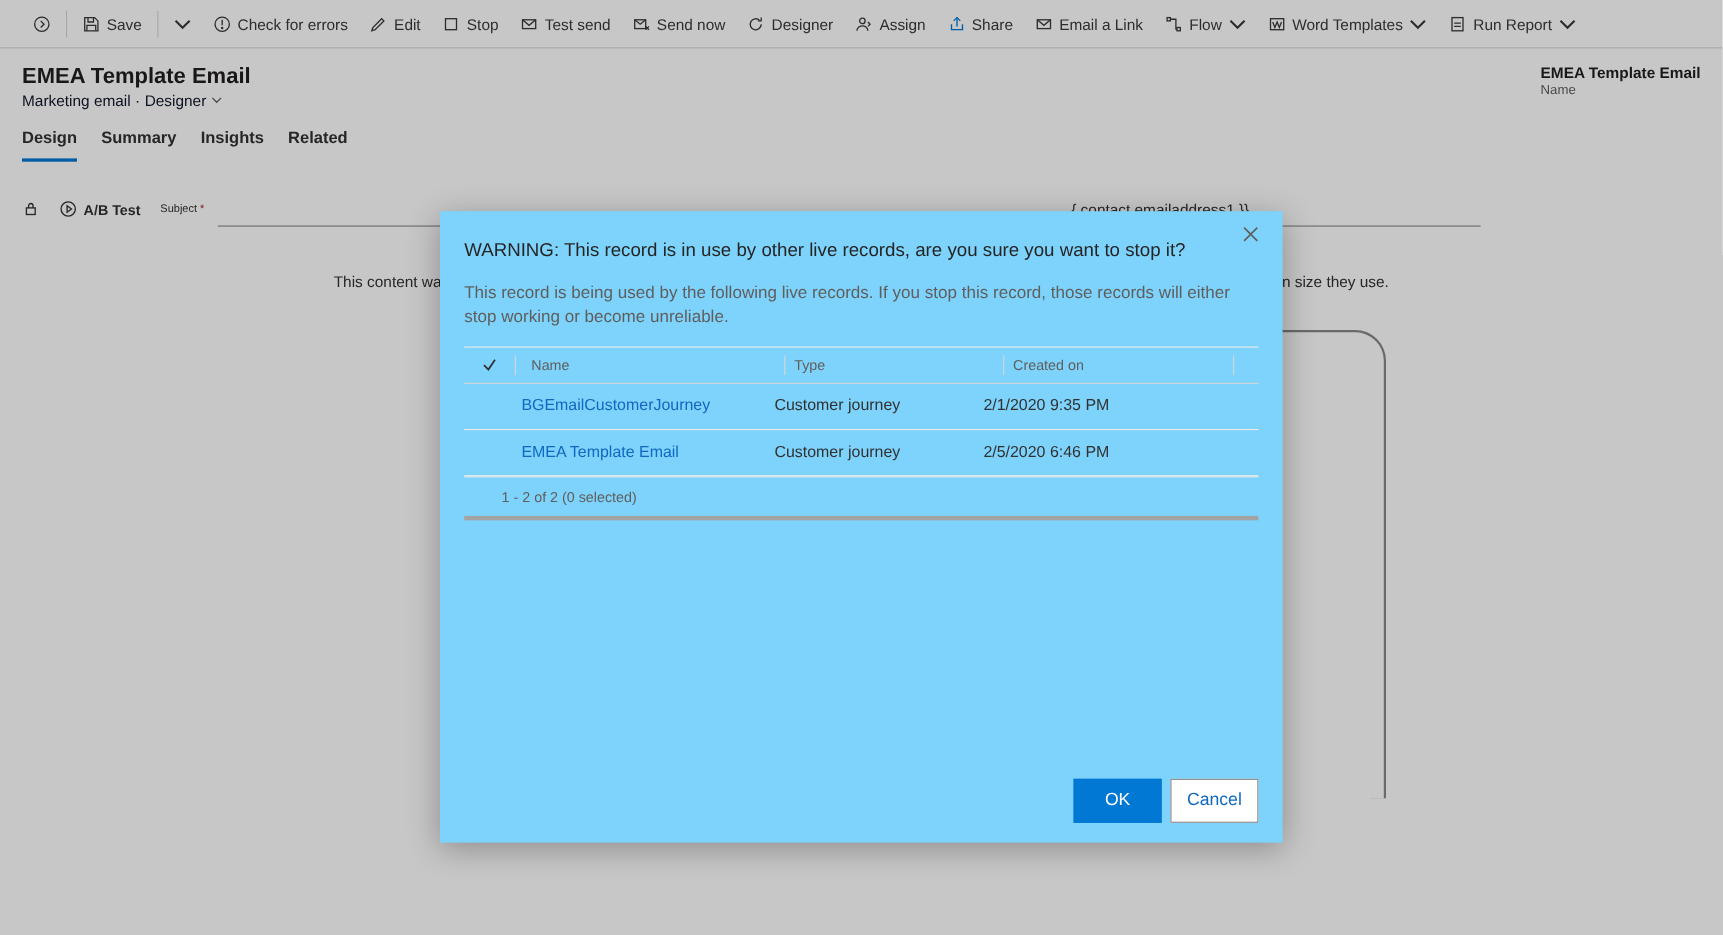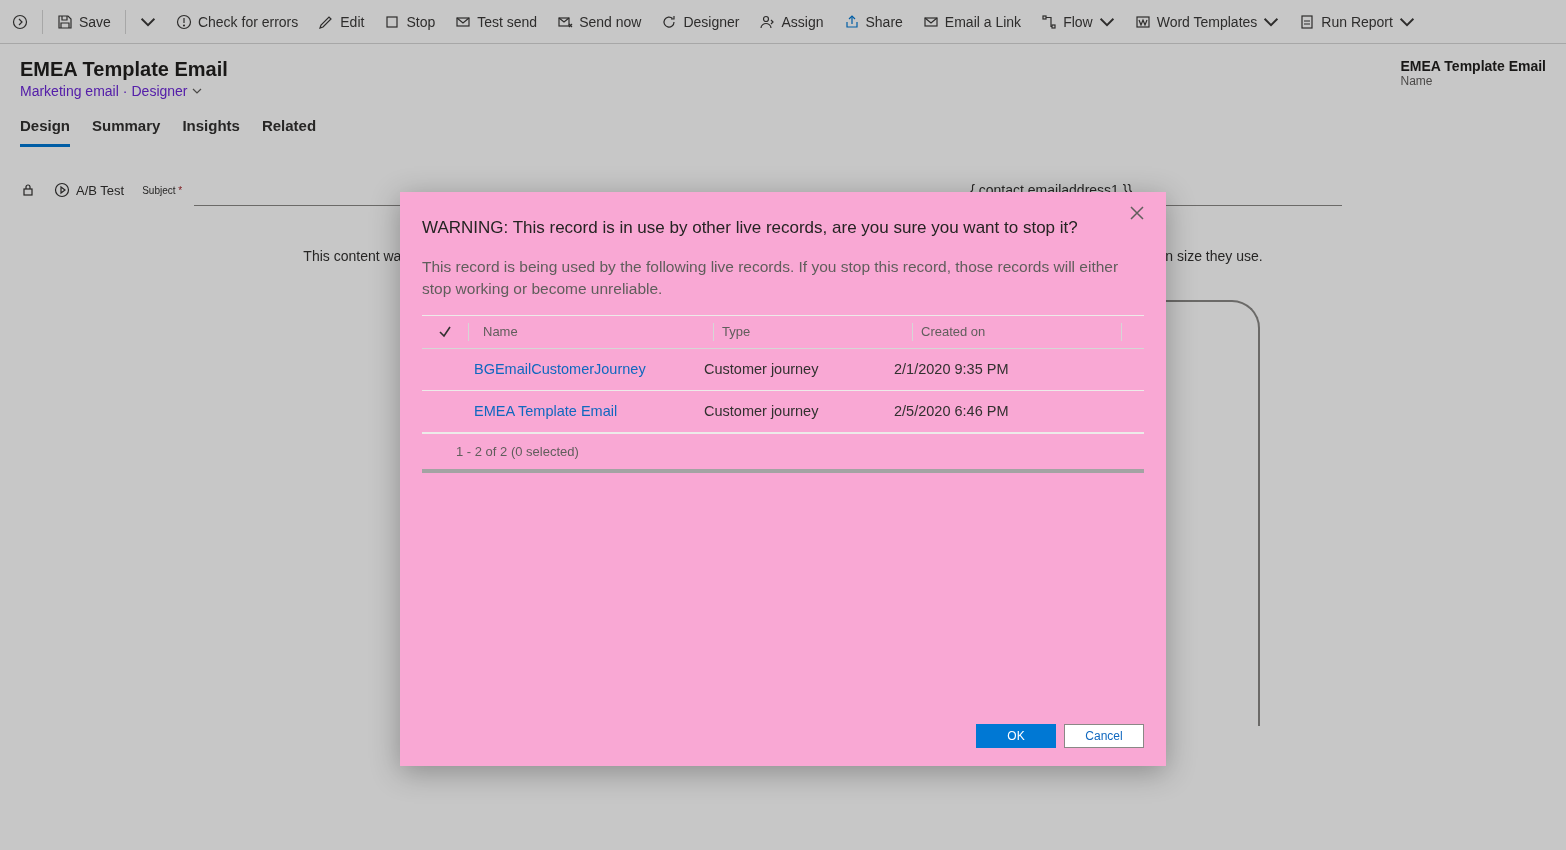--- a/index.html
+++ b/index.html
@@ -1,74 +1,74 @@
 <!DOCTYPE html>
 <html><head>
 <meta charset="utf-8">
 <style>
 * { box-sizing: border-box; margin: 0; padding: 0; font-family: "Segoe UI", Arial, sans-serif; }
 body { width: 1566px; height: 850px; overflow: hidden; background: #fff; position: relative; }
 
 
-.cmdbar { height: 44px; border-bottom: 1px solid #d6d6d6; display: flex; align-items: center; padding: 0 2px; gap: 0; background: #fff; color: #3b3a39; font-size: 14px; }
+.cmdbar { height: 44px; border-bottom: 1px solid #d6d6d6; display: flex; align-items: center; padding: 0 20px; gap: 0; background: #fff; color: #3b3a39; font-size: 14px; }
 .cmdbar .sep { width: 1px; height: 24px; background: #d6d6d6; margin: 0 4px; }
 .cmdbtn { display: flex; align-items: center; gap: 6px; padding: 0 10px; height: 32px; cursor: pointer; border-radius: 2px; }
 .cmdbtn svg { width: 16px; height: 16px; fill: none; stroke: #3b3a39; stroke-width: 1.2; }
 .cmdbtn .lbl { white-space: nowrap; }
 .chev { width: 10px; height: 10px; }
 
 
 .page-head { padding: 14px 20px 6px 20px; display: flex; justify-content: space-between; }
 .page-head h1 { font-size: 20px; font-weight: 600; color: #201f1e; }
-.sub { font-size: 14px; color: #6d28d9; margin-top: 2px; display: flex; align-items: center; gap: 4px; }
+.sub { font-size: 14px; color: #0f172a; margin-top: 2px; display: flex; align-items: center; gap: 4px; }
 .sub .chev2 { width: 10px; height: 10px; stroke: #605e5c; }
 .rightmeta { text-align: left; }
 .rightmeta .v { font-size: 14px; font-weight: 600; color: #201f1e; }
 .rightmeta .k { font-size: 12px; color: #605e5c; }
 
 
 .tabs { display: flex; gap: 22px; padding: 6px 20px 0 20px; border-bottom: 1px solid transparent; }
 .tab { font-size: 15px; color: #323130; padding: 6px 0 10px 0; cursor: pointer; font-weight: bold; }
 .tab.active { font-weight: 700; border-bottom: 3px solid #0078d4; }
 
 
 .design { padding: 26px 20px; color: #323130; }
 .toolrow { display: flex; align-items: center; gap: 18px; }
 .toolrow .icon { width: 16px; height: 16px; stroke: #323130; fill: none; stroke-width: 1.2; }
-.ab { font-size: 13px; font-weight: 400; display: flex; align-items: center; gap: 6px; text-align: right; }
+.ab { font-size: 13px; font-weight: 700; display: flex; align-items: center; gap: 6px; text-align: right; }
 .subjgroup { display: flex; align-items: center; gap: 12px; }
 .subj-label { font-size: 10px; color: #323130; }
 .req { color: #a4262c; }
 .subj-input { width: 470px; height: 32px; border: none; border-bottom: 1px solid #8a8886; padding: 0 8px; font-size: 14px; color: #605e5c; background: transparent; }
 .to-input { width: 380px; height: 32px; border: none; border-bottom: 1px solid #8a8886; padding: 0 8px; font-size: 14px; color: #323130; background: transparent; margin-left: 280px; }
 .note { text-align: center; font-size: 14px; color: #323130; margin-top: 42px; }
 
 
 .device { position: absolute; right: 306px; top: 300px; width: 290px; height: 426px; border: 2px solid #8a8886; border-radius: 28px 28px 0 0; border-bottom: none; }
 
 
 .overlay { position: absolute; inset: 0; background: rgba(0,0,0,0.22); z-index: 10; display: flex; justify-content: center; align-items: flex-start; padding-top: 192px; }
-.modal { width: 766px; min-height: 574px; background: #f9a8d4; box-shadow: 0 6px 28px rgba(0,0,0,0.3); position: relative; padding: 26px 22px 18px 22px; display: flex; flex-direction: column; justify-content: center; }
+.modal { width: 766px; min-height: 574px; background: #7dd3fc; box-shadow: 0 6px 28px rgba(0,0,0,0.3); position: relative; padding: 26px 22px 18px 22px; display: flex; flex-direction: column; justify-content: center; }
 .modal .title { font-size: 17px; color: #252423; }
 .modal .close { position: absolute; top: 14px; right: 16px; width: 20px; height: 20px; cursor: pointer; }
 .modal .close svg { width: 14px; height: 14px; stroke: #605e5c; stroke-width: 1.5; }
 .modal .body { font-size: 15.5px; color: #605e5c; margin-top: 18px; line-height: 1.45; }
 .grid { margin-top: 14px; border-bottom: 1px solid #edebe9; }
 .ghd { display: flex; align-items: center; height: 34px; border-top: 1px solid #edebe9; border-bottom: 1px solid #d6d6d6; font-size: 13px; color: #605e5c; }
 .ghd .c0 { width: 46px; display: flex; justify-content: center; }
 .ghd .c1, .grow .c1 { width: 236px; padding-left: 6px; }
 .ghd .c2, .grow .c2 { width: 190px; }
 .ghd .c3, .grow .c3 { width: 200px; }
 .ghd .csep { width:1px; height:18px; background:#d6d6d6; margin-right:8px; }
 .grow { display: flex; align-items: center; height: 42px; border-bottom: 1px solid #edebe9; font-size: 14.5px; color: #323130; }
 .grow .c0 { width: 46px; }
 .grow .c1 a { color: #1068bf; text-decoration: none; cursor: pointer; }
 .pager { font-size: 13px; color: #605e5c; padding: 10px 34px; border-bottom: 4px solid #a3a3a3; }
 .actions { margin-top: auto; display: flex; justify-content: flex-end; gap: 8px; padding-top: 20px; }
-.btn { height: 24px; min-width: 80px; font-size: 12px; border: 1px solid #8a8886; background: #fff; color: #1068bf; cursor: pointer; }
+.btn { height: 40px; min-width: 80px; font-size: 16px; border: 1px solid #8a8886; background: #fff; color: #1068bf; cursor: pointer; }
 .btn.primary { background: #0078d4; border-color: #0078d4; color: #fff; }
 .check svg { width: 14px; height: 14px; stroke: #323130; fill: none; stroke-width: 1.6; }
 </style>
 </head>
 <body>
 
 <div class="cmdbar">
   <div class="cmdbtn">
     <svg viewBox="0 0 16 16">
         <circle cx="8" cy="8" r="6.5"></circle>

